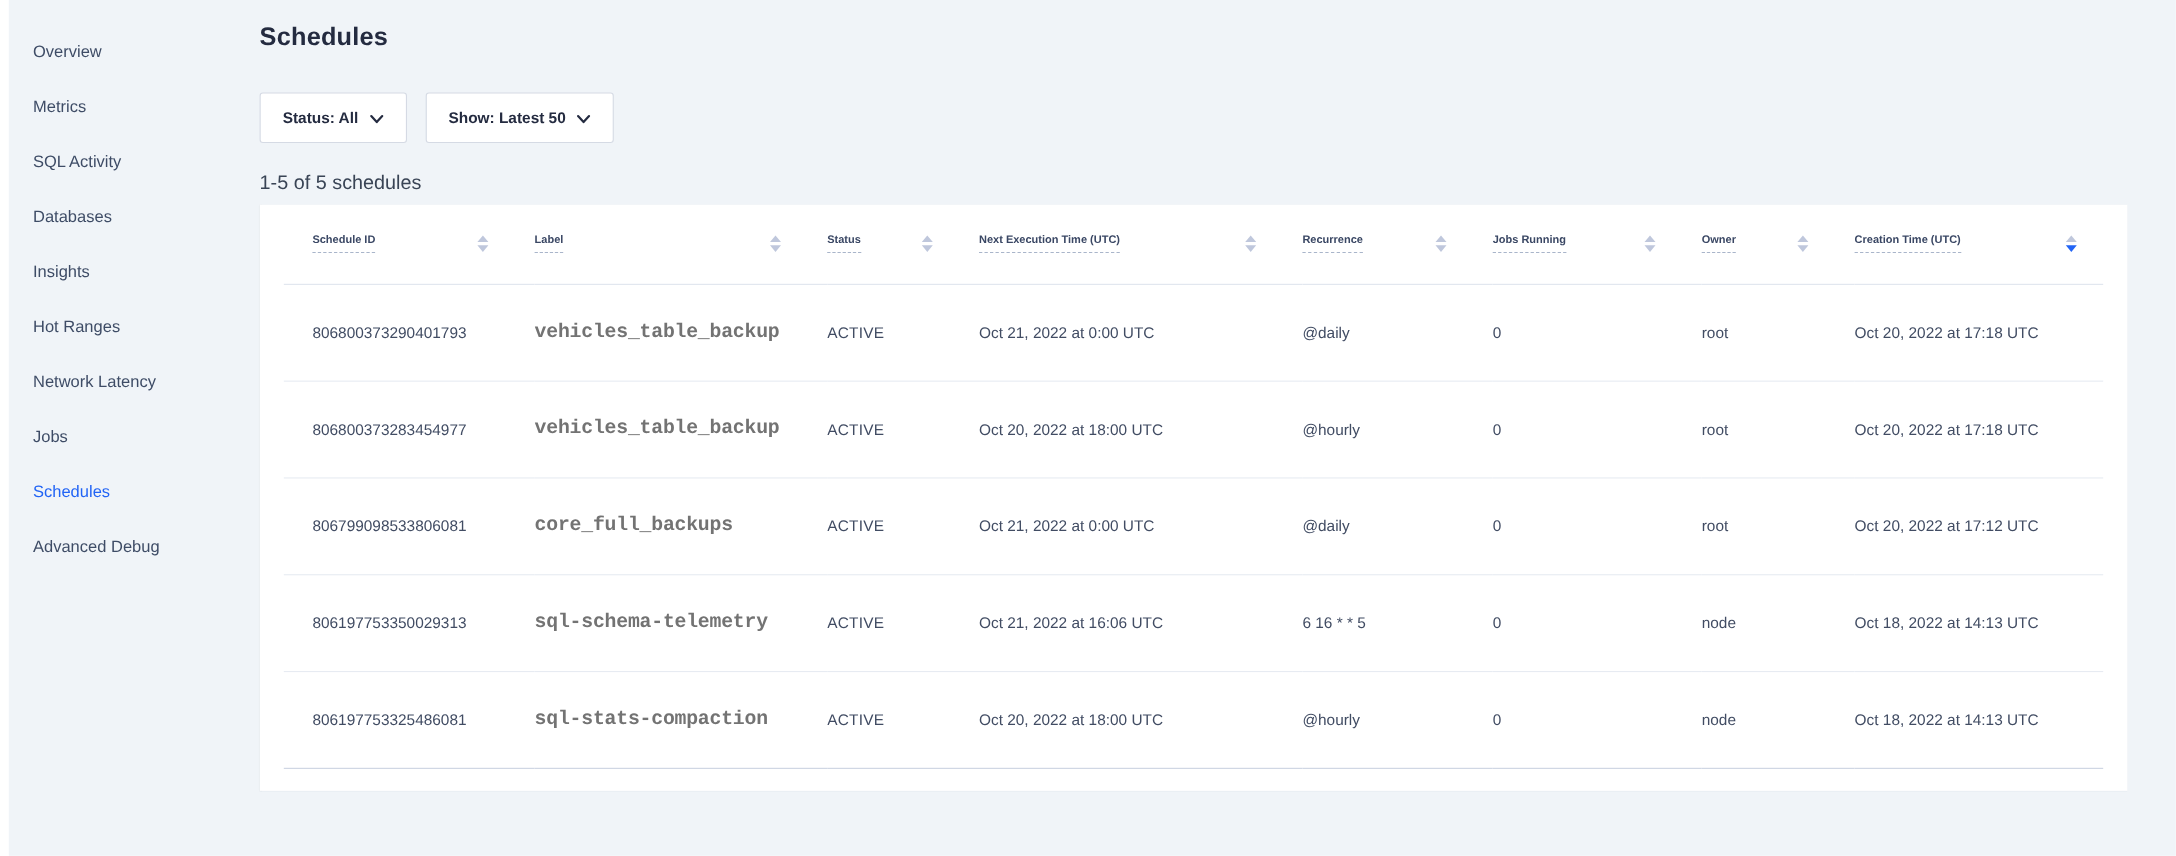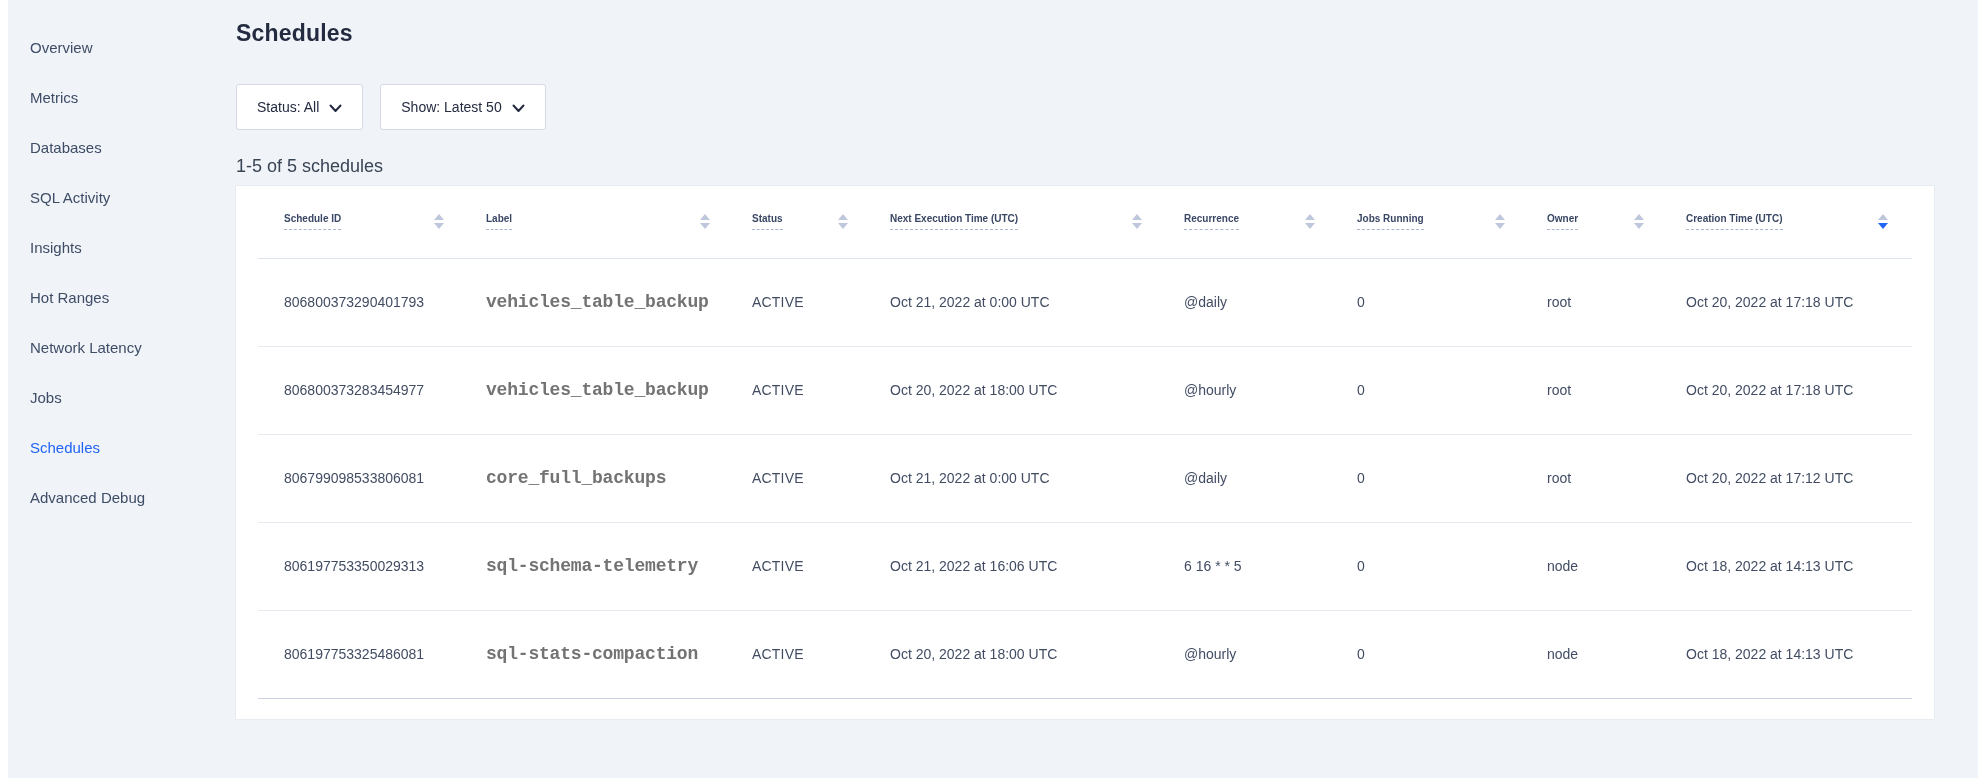--- a/index.html
+++ b/index.html
@@ -13,21 +13,21 @@
               font-size:15px; color:#3e4c66; cursor:pointer; }
   .nav-item.active { color:#2264f5; }
 
   
   .main { position:absolute; left:228px; top:0; width:1742px; padding:18px 44px 0 0; }
   h1.page-title { font-size:23px; line-height:30px; font-weight:700; color:#242b40; letter-spacing:.2px; }
 
   .filters { margin-top:36px; display:flex; gap:17px; }
   .dropdown-btn { height:46px; background:#fff; border:1px solid #d5dae4; border-radius:3px;
                   display:inline-flex; align-items:center; gap:10px; padding:0 20px;
-                  font-size:14px; font-weight:400; color:#242b40; cursor:pointer; }
+                  font-size:14px; font-weight:700; color:#242b40; cursor:pointer; }
   .chev { display:inline-block; margin-top:1px; }
 
   .summary { margin-top:26px; font-size:18px; color:#394455; height:18px; }
 
   
   .card { margin-top:12px; background:#ffffff; width:1698px; padding:0 22px 20px 22px;
           box-shadow:0 0 1px rgba(67,90,111,.25); }
   table { width:100%; border-collapse:collapse; table-layout:fixed; }
   col.c1{width:228px} col.c2{width:266px} col.c3{width:138px} col.c4{width:294px}
   col.c5{width:173px} col.c6{width:190px} col.c7{width:139px}
@@ -55,22 +55,22 @@
   .status-cell { letter-spacing:.2px; }
 </style>
 </head>
 <body>
 
 <div class="app">
 
   <nav class="sidebar">
     <div class="nav-item">Overview</div>
     <div class="nav-item">Metrics</div>
+    <div class="nav-item">SQL Activity</div>
     <div class="nav-item">Databases</div>
-    <div class="nav-item">SQL Activity</div>
     <div class="nav-item">Insights</div>
     <div class="nav-item">Hot Ranges</div>
     <div class="nav-item">Network Latency</div>
     <div class="nav-item">Jobs</div>
     <div class="nav-item active">Schedules</div>
     <div class="nav-item">Advanced Debug</div>
   </nav>
 
   <main class="main">
 

